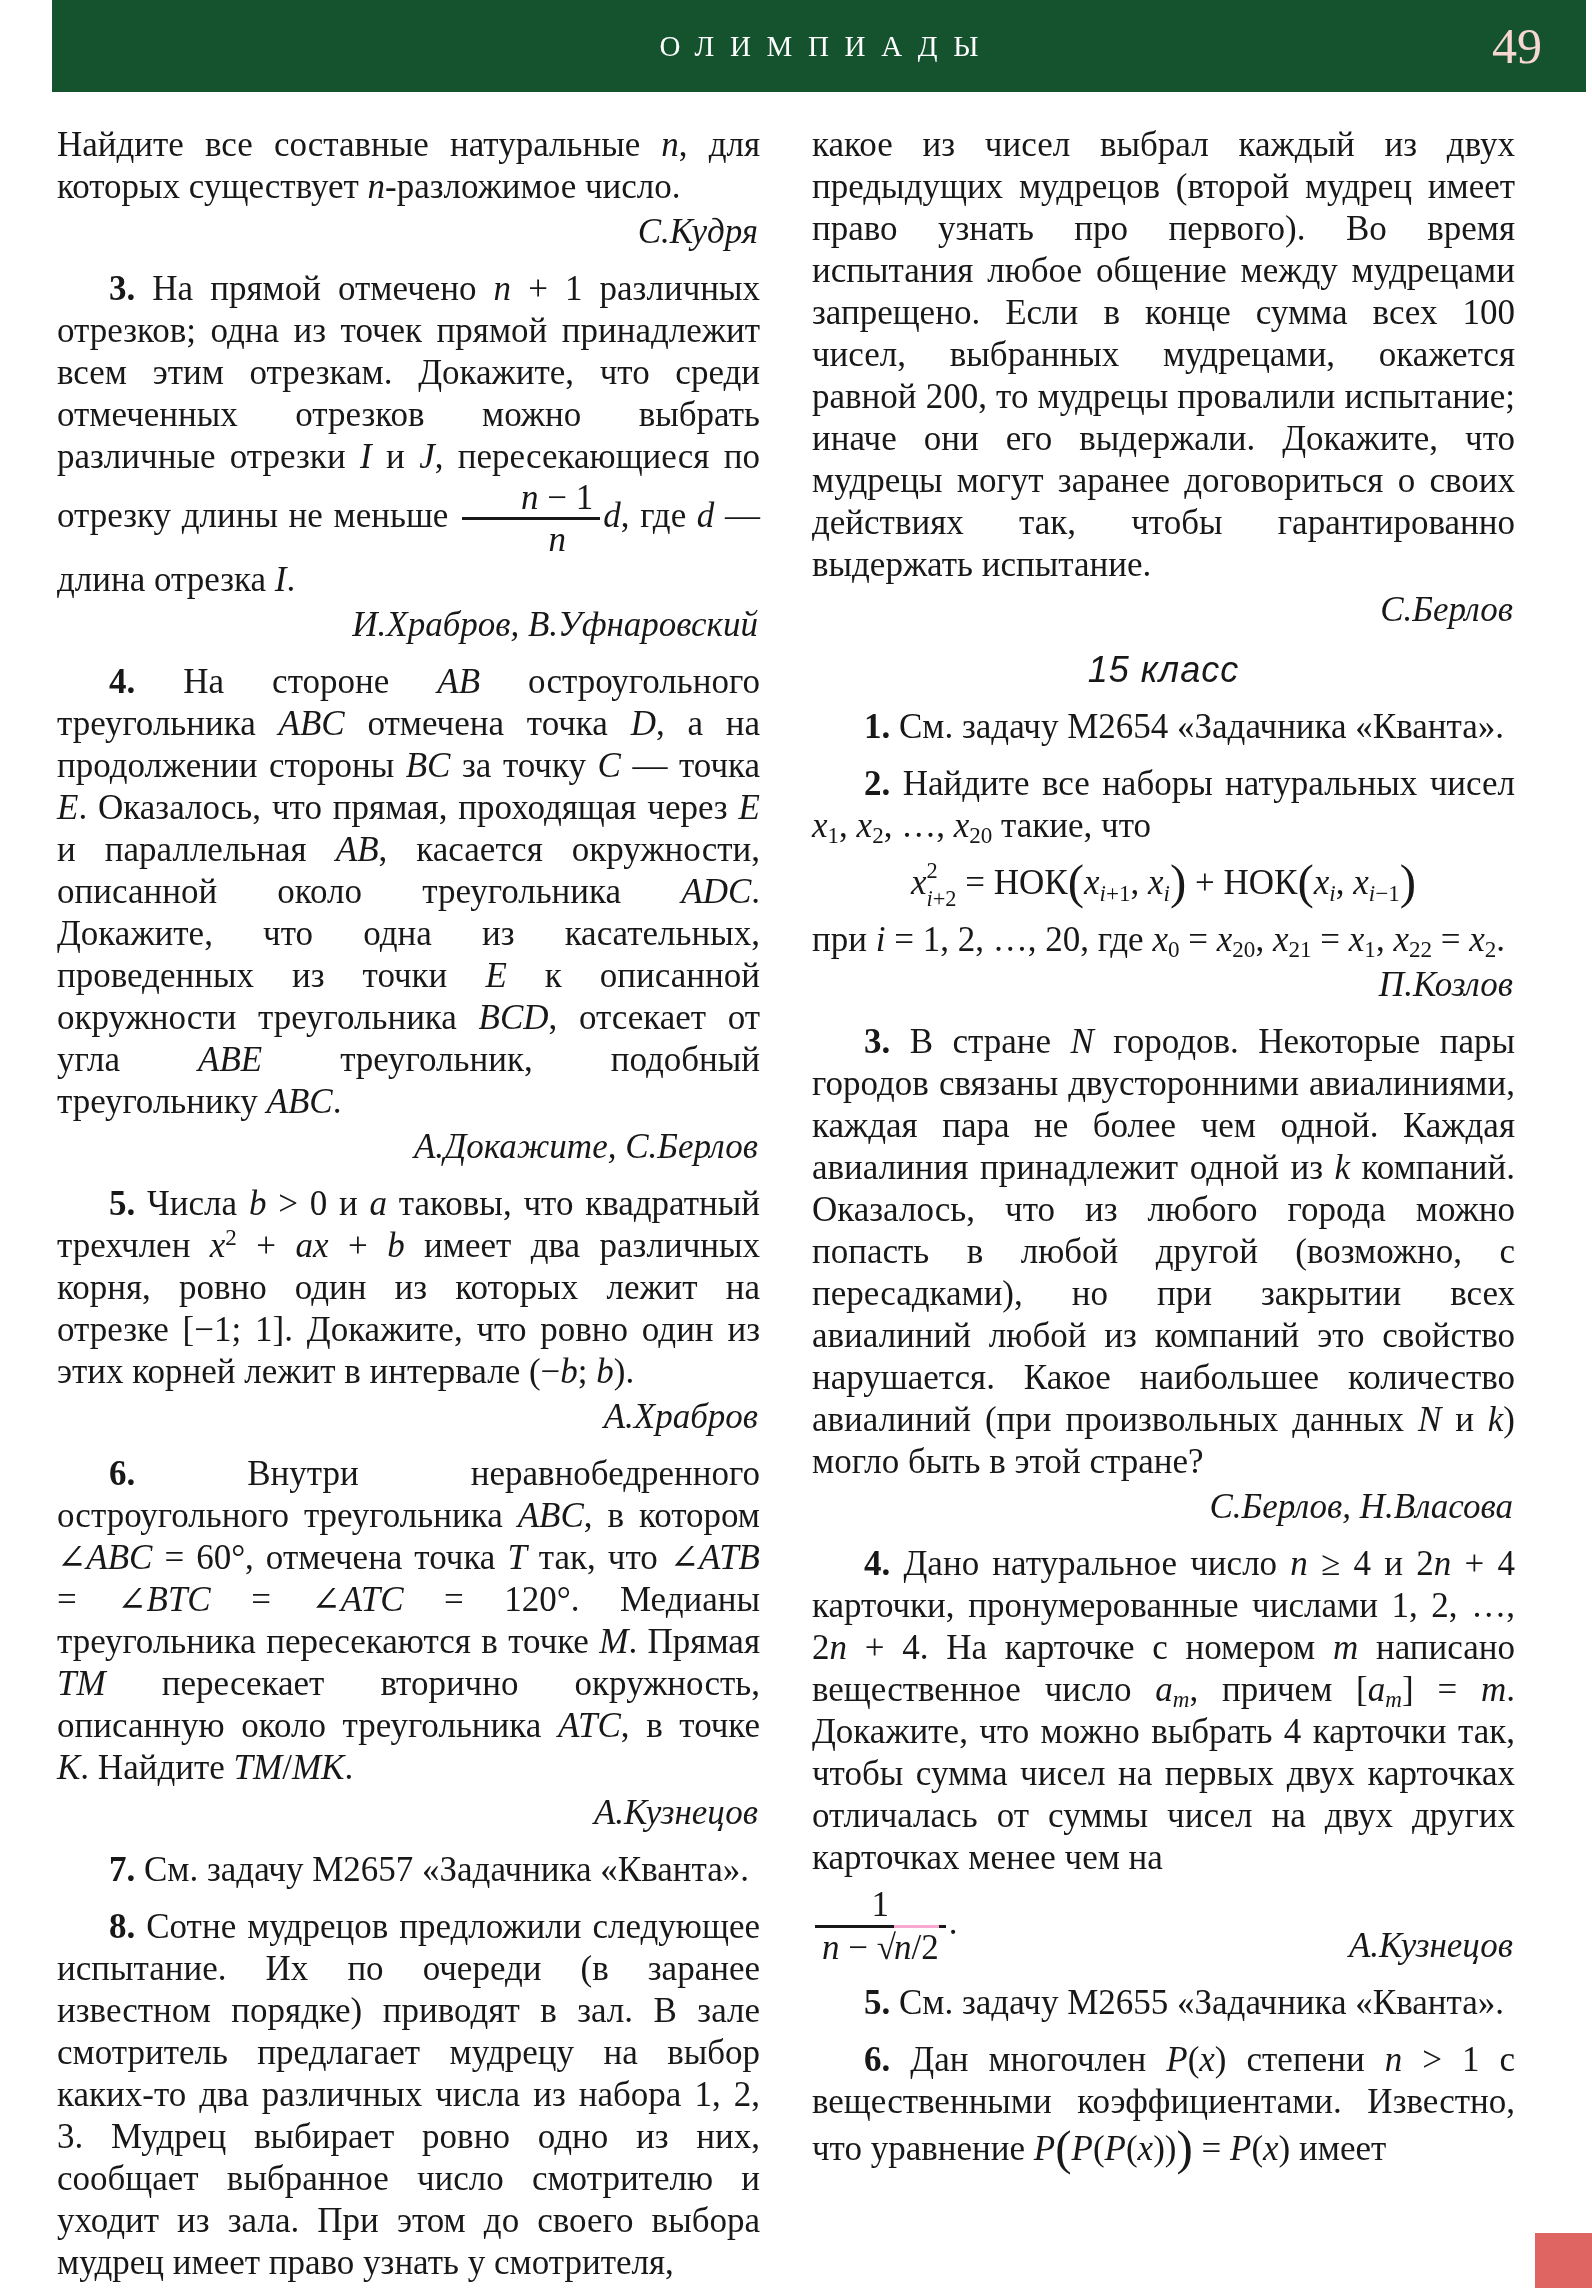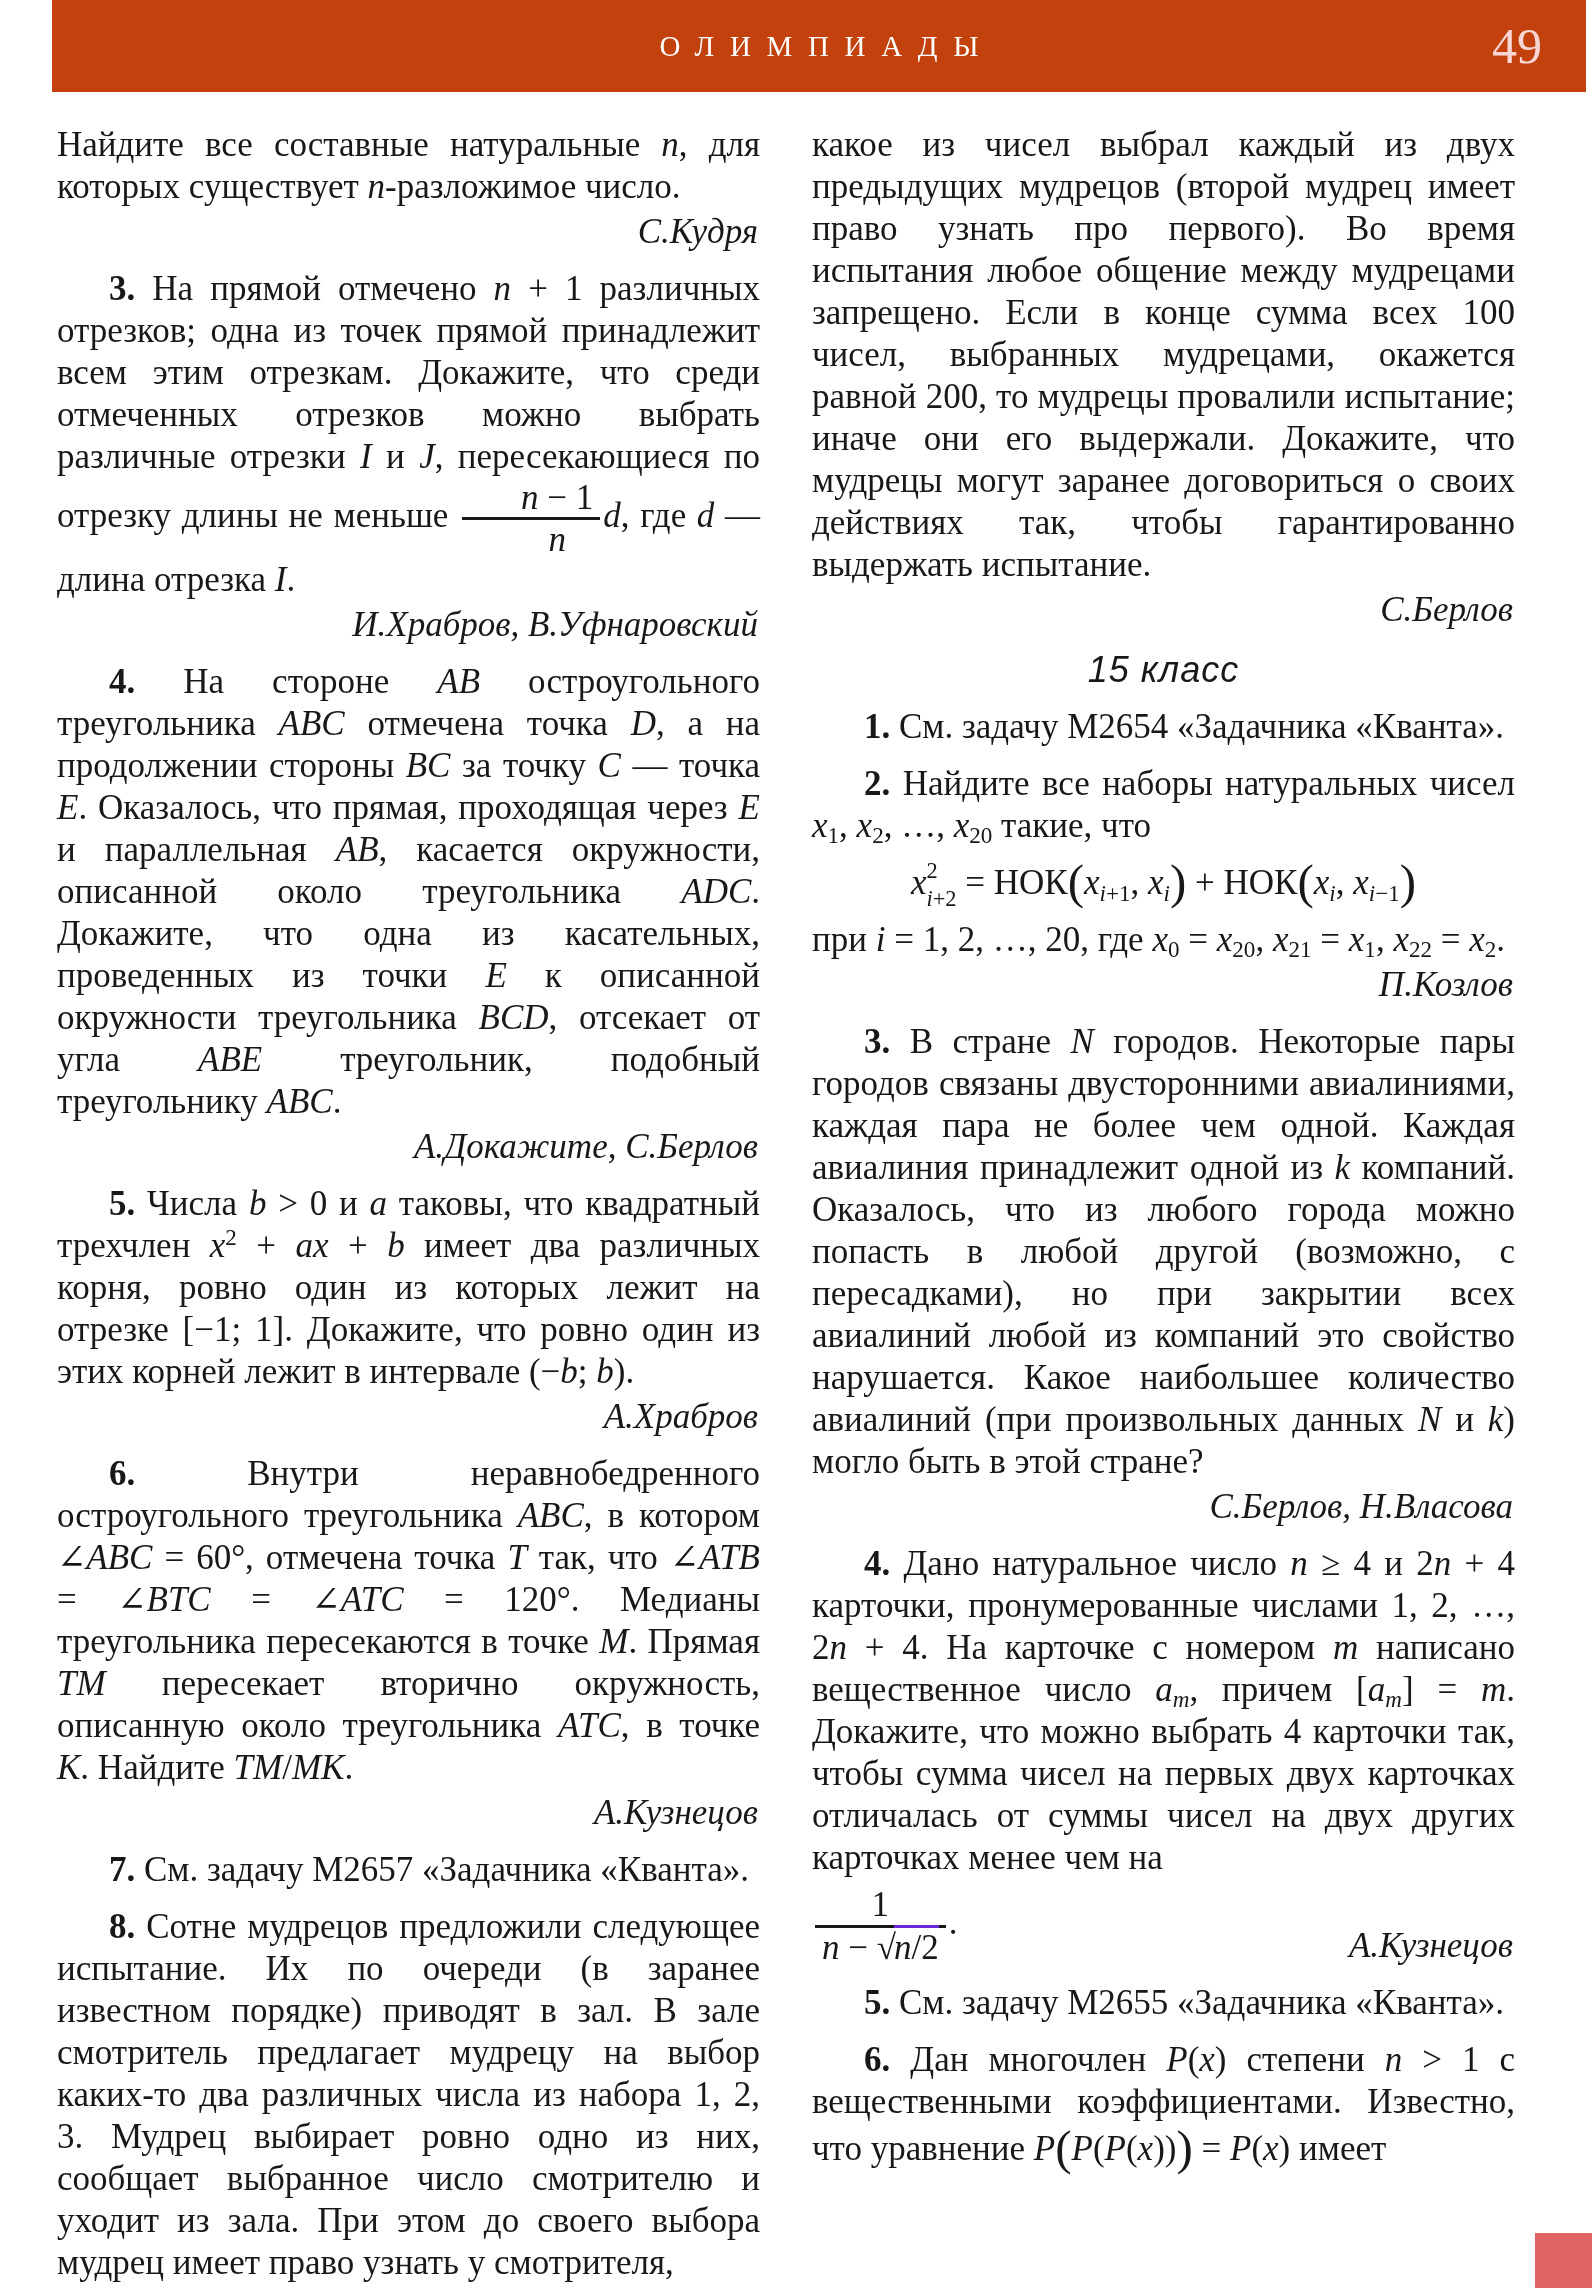--- a/index.html
+++ b/index.html
@@ -1,21 +1,21 @@
 <!DOCTYPE html>
 <html lang="ru"><head>
 <meta charset="utf-8">
 <style>
   html,body{margin:0;padding:0;}
   body{
     width:1592px;height:2289px;position:relative;background:#ffffff;
     font-family:"Liberation Serif","DejaVu Serif",serif;
     font-size:35px;line-height:42px;color:#181818;overflow:hidden;
   }
-  .header{position:absolute;left:52px;top:0;right:6px;height:92px;background:#c2410c;text-align:center;}
+  .header{position:absolute;left:52px;top:0;right:6px;height:92px;background:#14532d;text-align:center;}
   .header-title{
     position:absolute;left:0;right:0;top:0;height:92px;
     display:flex;align-items:center;justify-content:center;
     color:#ffffff;font-size:29px;letter-spacing:0.54em;text-indent:0.54em;font-weight:500;
   }
   .page-num{
     position:absolute;right:44px;bottom:0;line-height:92px;
     color:#f6d7d3;font-size:50px;font-weight:400;
   }
   .content{position:absolute;top:124px;left:57px;width:1479px;display:flex;gap:52px;}
@@ -34,21 +34,21 @@
   .sub{font-size:66%;vertical-align:-0.28em;line-height:0;}
   .sup{font-size:66%;vertical-align:0.5em;line-height:0;}
   .frac{display:inline-block;vertical-align:middle;text-align:center;line-height:1.12;padding:0 3px;}
   .fnum{display:block;padding:0 7px;}
   .fden{display:block;border-top:3px solid #181818;padding:0 7px;}
   .stack{display:inline-block;vertical-align:-0.55em;font-size:64%;line-height:1.25;text-align:left;}
   .srow{display:block;}
   .big{font-size:140%;line-height:1;vertical-align:-0.08em;}
   .sqrt{white-space:nowrap;}
   .radsign{letter-spacing:-2px;}
-  .rad{border-top:3px solid #6d28d9;}
+  .rad{border-top:3px solid #f9a8d4;}
   .corner{position:absolute;right:0;bottom:0;width:57px;height:56px;background:#de6561;}
 </style>
 </head>
 <body>
 
 <div class="header">
   <div class="header-title">ОЛИМПИАДЫ</div>
   <div class="page-num">49</div>
 </div>
 

